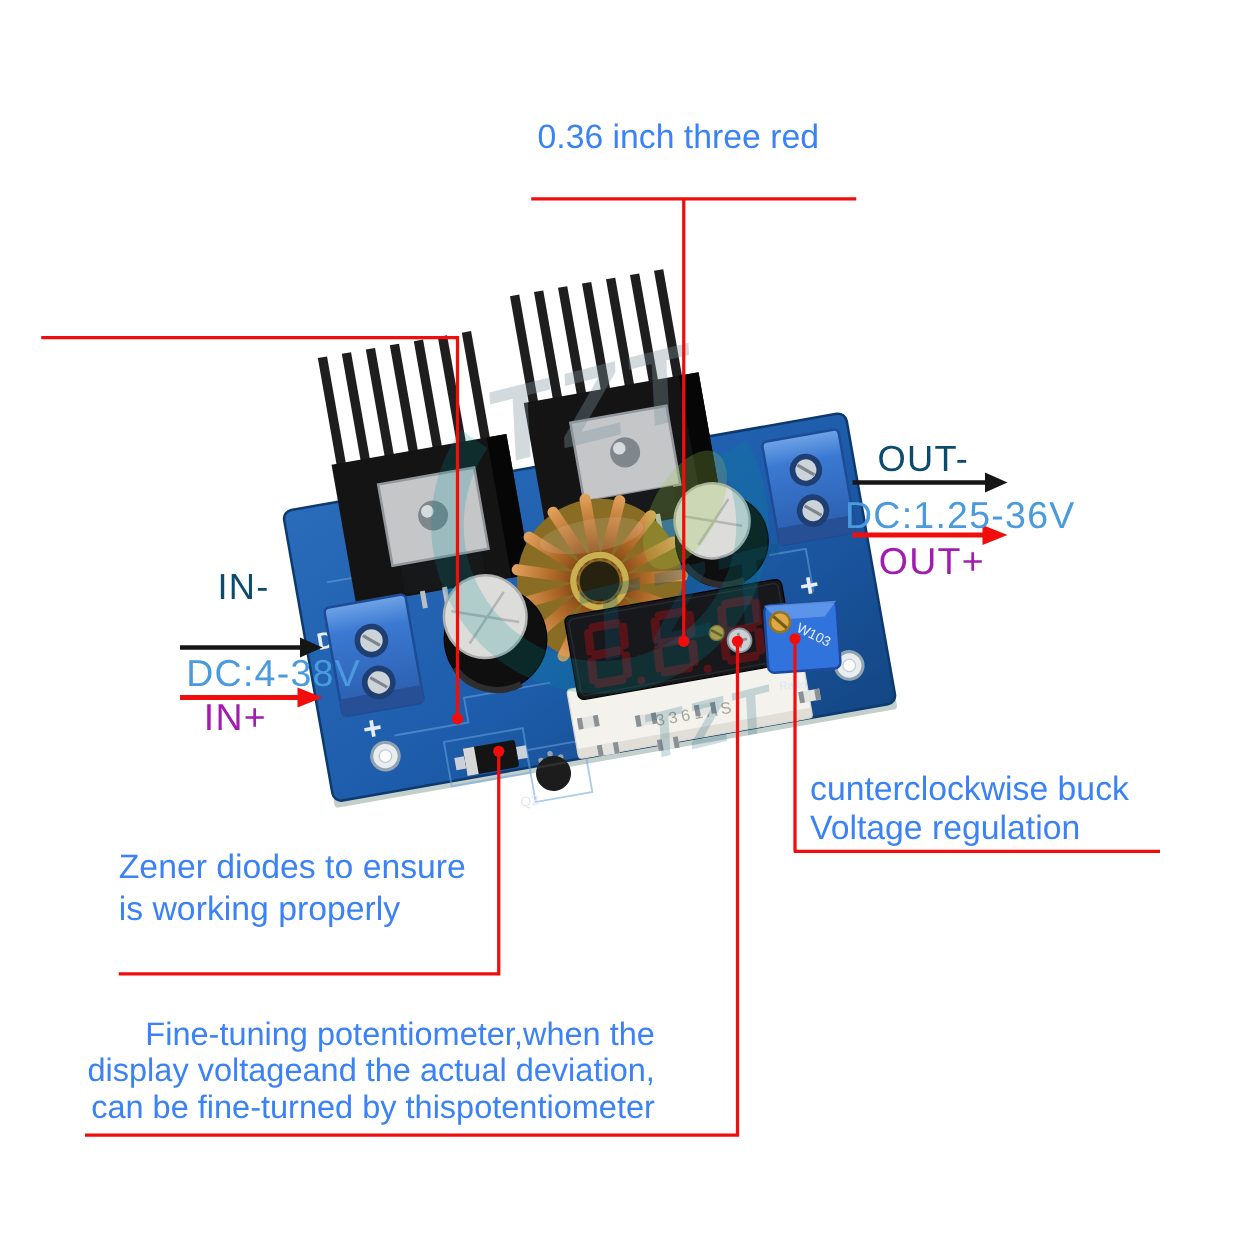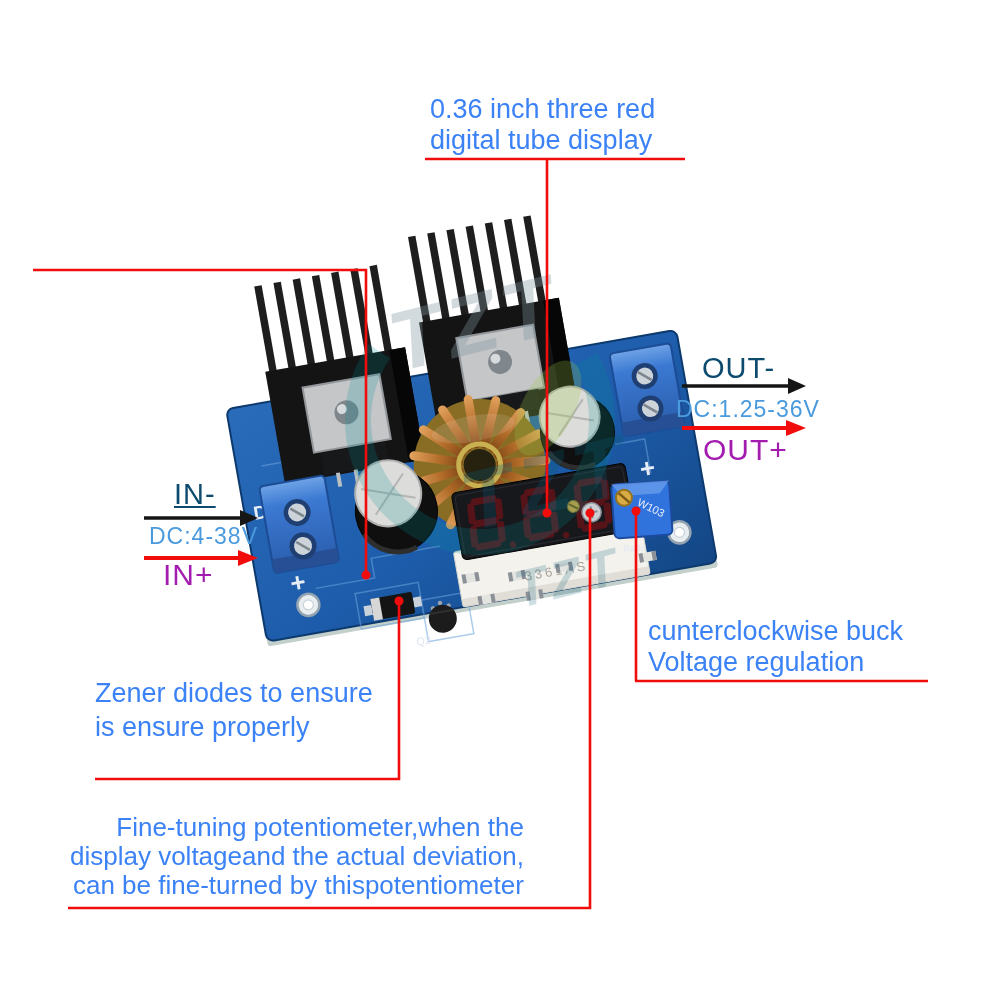--- a/index.html
+++ b/index.html
@@ -3,21 +3,21 @@
 <meta charset="utf-8">
 <style>
   html,body{margin:0;padding:0;background:#fff;}
   #stage{position:relative;width:1000px;height:1000px;background:#fff;overflow:hidden;
          font-family:"Liberation Sans",sans-serif;}
   #pcb-svg{position:absolute;left:0;top:0;}
   .ann{position:absolute;color:#3b82f6;font-size:27px;line-height:31px;white-space:nowrap;}
   .ann.small{font-size:26px;line-height:29px;}
   .ann.wide{line-height:34px;}
   .blk{position:absolute;color:#0c4a6e;font-size:29px;letter-spacing:1px;white-space:nowrap;}
-  .blue{position:absolute;color:#4a9ade;font-size:23px;letter-spacing:1px;white-space:nowrap;}
+  .blue{position:absolute;color:#4a9ade;font-size:30px;letter-spacing:1px;white-space:nowrap;}
   .redbig{position:absolute;color:#a21caf;font-size:30px;letter-spacing:1px;white-space:nowrap;}
   svg text{font-family:"Liberation Sans",sans-serif;}
 </style>
 </head>
 <body>
 
 <div id="stage">
 
 <svg id="pcb-svg" width="1000" height="1000" viewBox="0 0 1000 1000">
   <defs>
@@ -303,40 +303,39 @@
     </g>
     <g>
       <line x1="144" y1="558" x2="240" y2="558" stroke="#f20d0d" stroke-width="4"></line>
       <polygon points="238,550 258,558 238,566" fill="#f20d0d"></polygon>
     </g>
   </g>
 </svg>
 
 <div class="ann" style="left:430px;top:94px;">
   <div>0.36 inch three red</div>
-  <div>digital tube display</div>
 </div>
 
 
 <div class="blk" style="left:702px;top:352px;">OUT-</div>
 <div class="blue" style="left:676px;top:396px;">DC:1.25-36V</div>
 <div class="redbig" style="left:703px;top:433px;">OUT+</div>
 
-<div class="blk" style="left:174px;top:478px;text-decoration:underline;">IN-</div>
+<div class="blk" style="left:174px;top:454px;">IN-</div>
 <div class="blue" style="left:149px;top:523px;">DC:4-38V</div>
 <div class="redbig" style="left:163px;top:558px;">IN+</div>
 
 <div class="ann" style="left:648px;top:616px;">
   <div>cunterclockwise buck</div>
   <div>Voltage regulation</div>
 </div>
 
 <div class="ann wide" style="left:95px;top:676px;">
   <div>Zener diodes to ensure</div>
-  <div>is ensure properly</div>
+  <div>is working properly</div>
 </div>
 
 <div class="ann small" style="left:70px;top:813px;text-align:right;">
   <div>Fine-tuning potentiometer,when the</div>
   <div>display voltageand the actual deviation,</div>
   <div>can be fine-turned by thispotentiometer</div>
 </div>
 
 </div>
 

